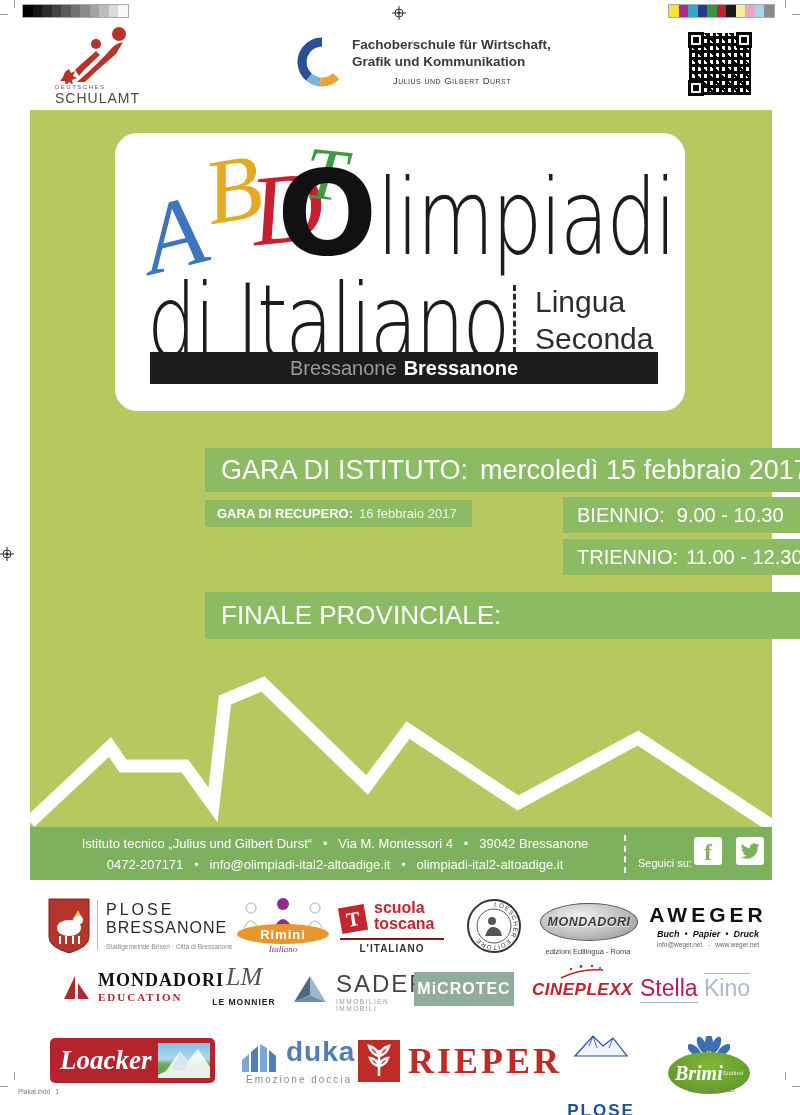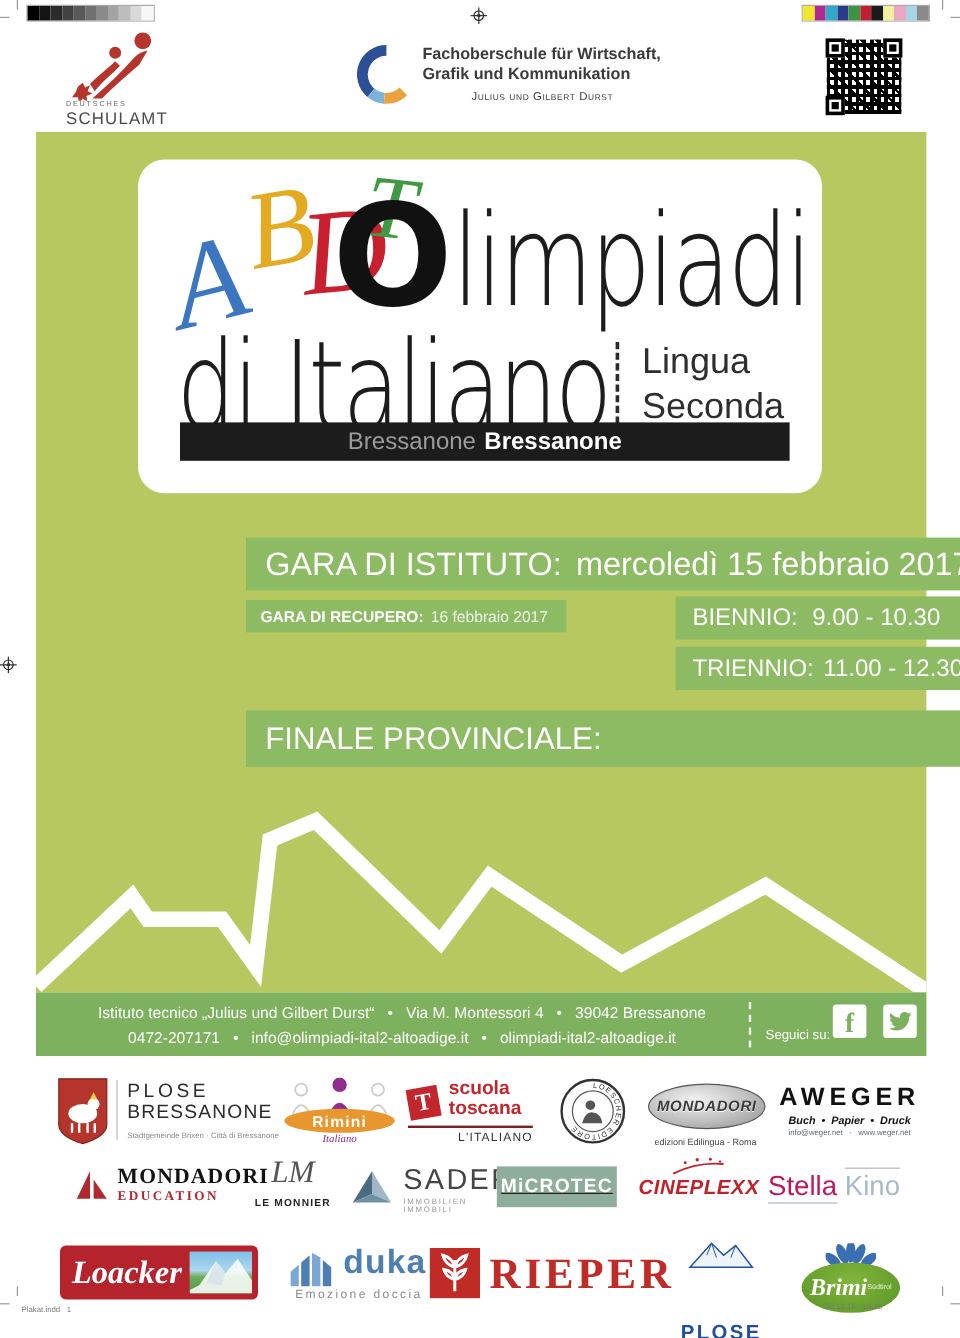--- a/index.html
+++ b/index.html
@@ -239,21 +239,21 @@
 
   <div class="abs" style="left:340px;top:900px;width:110px;">
     <div class="abs" style="left:0;top:6px;width:26px;height:26px;background:#c1272d;transform:rotate(-10deg);display:flex;align-items:center;justify-content:center;">
       <span style="color:#fff;font-family:'Liberation Serif',serif;font-weight:bold;font-size:20px;">T</span>
     </div>
     <div class="abs" style="left:34px;top:0;">
       <div style="font-size:16px;font-weight:bold;color:#c1272d;line-height:16px;">scuola</div>
       <div style="font-size:16px;font-weight:bold;color:#c1272d;line-height:16px;">toscana</div>
     </div>
     <div class="abs" style="left:0;top:38px;width:104px;height:2px;background:#7a1f1f;"></div>
-    <div class="abs" style="left:0;top:43px;width:104px;text-align:right;font-size:10px;color:#333;letter-spacing:1px;">L'ITALIANO</div>
+    <div class="abs" style="left:0;top:43px;width:104px;text-align:center;font-size:10px;color:#333;letter-spacing:1px;font-weight:bold;">L'ITALIANO</div>
   </div>
 
   <div class="abs" style="left:466px;top:898px;">
     <svg width="56" height="56" viewBox="0 0 56 56">
       <circle cx="28" cy="28" r="26" fill="none" stroke="#333" stroke-width="2"></circle>
       <circle cx="28" cy="28" r="17" fill="none" stroke="#555" stroke-width="1"></circle>
       <defs>
           <path id="sealarc" d="M 28 8.5 a 19.5 19.5 0 1 1 -0.01 0"></path>
         </defs>
       <text font-size="6.2" fill="#333" letter-spacing="1"><textPath href="#sealarc">LOESCHER EDITORE</textPath></text>
@@ -296,21 +296,21 @@
       <polygon points="18,2 2,28 18,21" fill="#4a6a80"></polygon>
       <polygon points="18,2 34,28 18,21" fill="#9fb8c8"></polygon>
       <polygon points="2,28 18,21 34,28" fill="#6f8fa5"></polygon>
     </svg>
     <div class="abs" style="left:44px;top:0;">
       <div style="font-size:24px;font-weight:300;letter-spacing:2px;color:#444;line-height:24px;">SADER</div>
       <div style="font-size:6.5px;letter-spacing:1.5px;color:#999;margin-top:2px;">IMMOBILIEN IMMOBILI</div>
     </div>
   </div>
 
-  <div class="abs" style="left:414px;top:972px;width:100px;height:34px;background:#8fad9c;display:flex;align-items:center;justify-content:center;text-decoration:underline;">
+  <div class="abs" style="left:414px;top:972px;width:100px;height:34px;background:#8fad9c;display:flex;align-items:center;justify-content:center;">
     <span style="color:#fff;font-weight:bold;font-size:16px;letter-spacing:1px;">MiCROTEC</span>
   </div>
 
   <div class="abs" style="left:532px;top:964px;width:100px;text-align:center;">
     <svg style="margin:0 auto;" width="46" height="16" viewBox="0 0 46 16">
       <path d="M2 14 q20 -10 42 -8" fill="none" stroke="#c0222c" stroke-width="1.5"></path>
       <circle cx="12" cy="5" r="1.2" fill="#c0222c"></circle>
         <circle cx="22" cy="2.5" r="1.4" fill="#c0222c"></circle>
         <circle cx="33" cy="2" r="1.2" fill="#c0222c"></circle>
         <circle cx="41" cy="4" r="1" fill="#c0222c"></circle>

